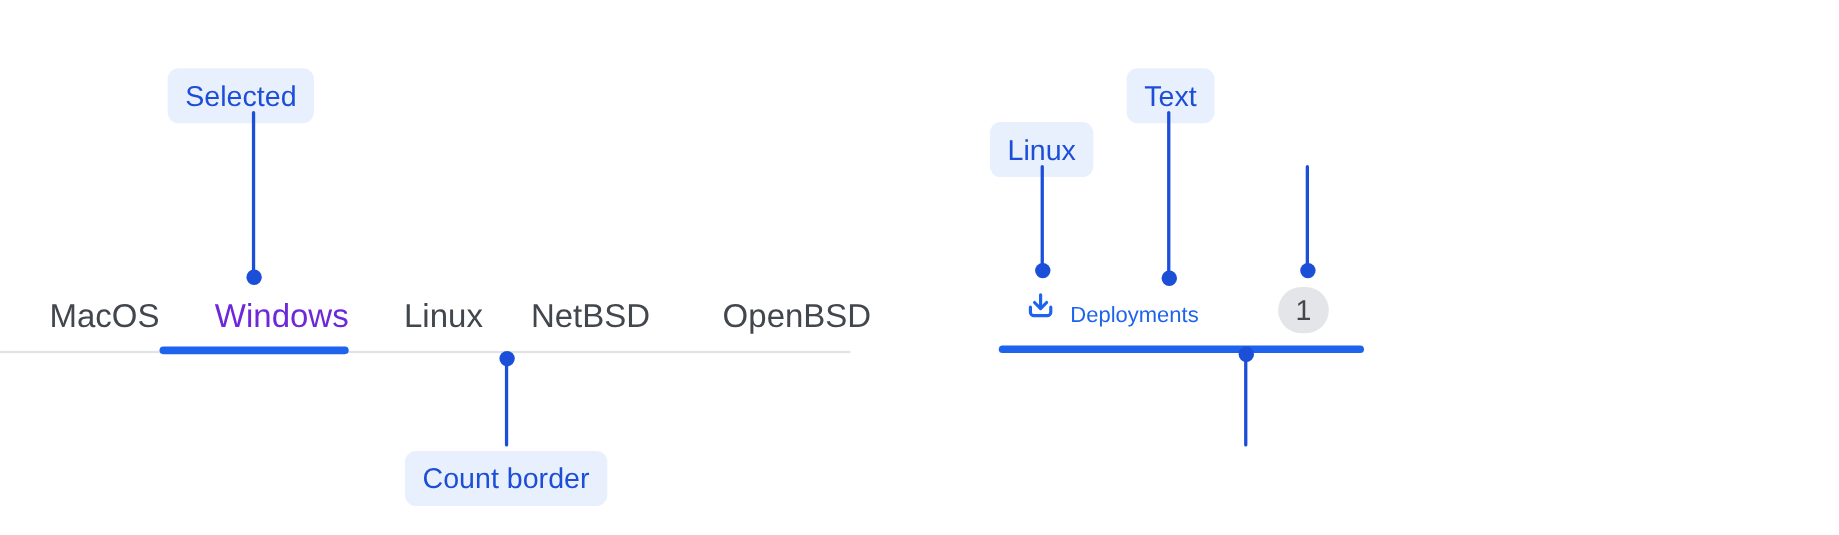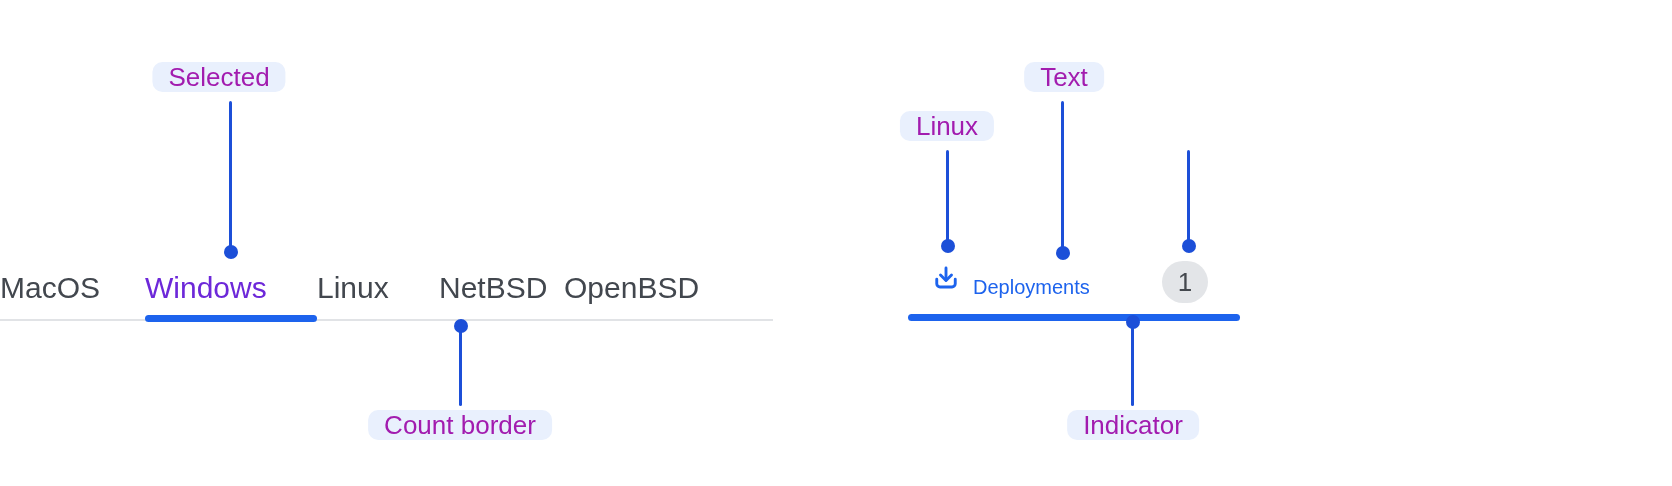--- a/index.html
+++ b/index.html
@@ -6,21 +6,21 @@
   .canvas{
     position:relative;
     width:1672px;height:486px;
     background:#ffffff;
     font-family:"Liberation Sans","DejaVu Sans",sans-serif;
     overflow:hidden;
   }
   
   .tab{
     position:absolute;top:271px;height:34px;
-    display:flex;align-items:center;justify-content:flex-start;
+    display:flex;align-items:center;justify-content:flex-end;
     font-size:30px;line-height:32px;color:#42474e;
     white-space:nowrap;cursor:pointer;
   }
   .tab.selected{color:#6d28d9;}
   .tabbar-border{
     position:absolute;left:0;top:319px;width:773px;height:2px;
     background:#e1e3e6;
   }
   .tab-underline{
     position:absolute;left:145px;top:315px;width:172px;height:7px;
@@ -39,23 +39,23 @@
     display:flex;align-items:center;justify-content:center;
     font-size:26px;color:#44484e;
   }
   .tab-indicator{
     position:absolute;left:0;top:64px;width:332px;height:7px;
     border-radius:4px;background:#1d63ed;
   }
   
   .pill{
     position:absolute;transform:translateX(-50%);
-    background:#e9f0fd;color:#a21caf;
+    background:#e9f0fd;color:#1d4ed8;
     font-size:26px;line-height:30px;
-    padding:0 16px;border-radius:10px;white-space:nowrap;
+    padding:10px 16px;border-radius:10px;white-space:nowrap;
   }
   .aline{position:absolute;width:3px;border-radius:2px;background:#1c4fd8;}
   .adot{position:absolute;width:14px;height:14px;border-radius:50%;background:#1c4fd8;}
 </style>
 </head>
 <body>
 
 <div class="canvas">
 
   <div class="tab" style="left:0;width:145px">
@@ -63,21 +63,21 @@
   </div>
   <div class="tab selected" style="left:145px;width:172px">
     <span>Windows</span>
   </div>
   <div class="tab" style="left:439px;width:152px">
     <span>NetBSD</span>
   </div>
   <div class="tab" style="left:317px;width:122px">
     <span>Linux</span>
   </div>
-  <div class="tab" style="left:564px;width:182px">
+  <div class="tab" style="left:610px;width:182px">
     <span>OpenBSD</span>
   </div>
 
   <div class="tabbar-border"></div>
   <div class="tab-underline"></div>
 
   <div class="deploy-tab">
     <svg class="deploy-icon" viewBox="0 0 24 24" fill="none">
       <path d="M12 3.6 L12 13.2" stroke="#1d63ed" stroke-width="2.3" stroke-linecap="round"></path>
       <path d="M7.6 9.2 L12 13.6 L16.4 9.2" stroke="#1d63ed" stroke-width="2.3" stroke-linecap="round" stroke-linejoin="round"></path>
@@ -100,17 +100,16 @@
   <div class="aline" style="left:946px;top:150px;height:92px"></div>
   <div class="adot" style="left:941px;top:239px"></div>
 
   <div class="pill" style="left:1064px;top:62px">Text</div>
   <div class="aline" style="left:1061px;top:101px;height:147px"></div>
   <div class="adot" style="left:1056px;top:246px"></div>
 
   <div class="aline" style="left:1187px;top:150px;height:92px"></div>
   <div class="adot" style="left:1182px;top:239px"></div>
 
-  <div class="pill" style="left:1133px;top:410px">Indicator</div>
   <div class="aline" style="left:1131px;top:327px;height:79px"></div>
   <div class="adot" style="left:1126px;top:315px"></div>
 
 </div>
 
 </body></html>

